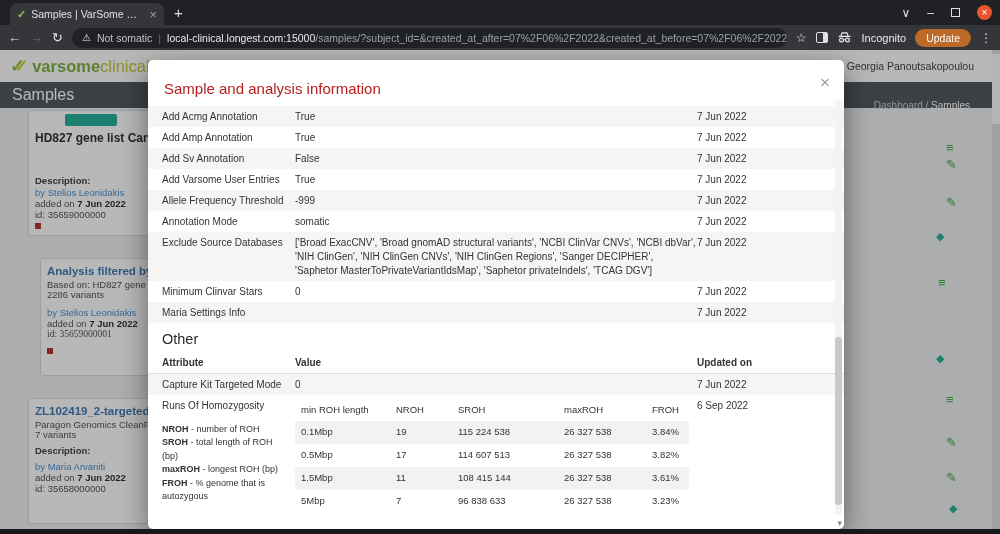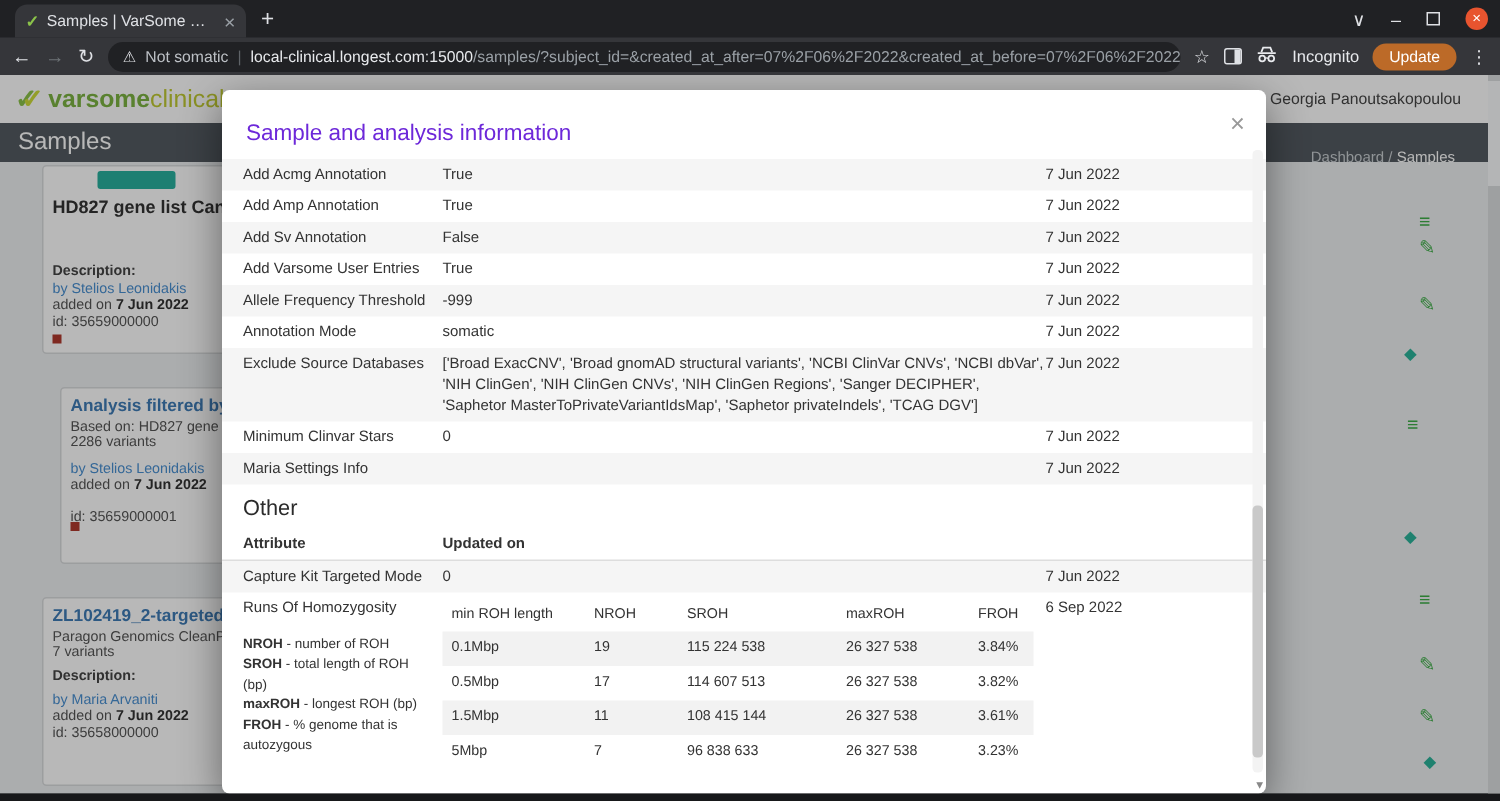--- a/index.html
+++ b/index.html
@@ -76,21 +76,21 @@
   .side-ic.tag { color:#2bb39a; font-size:11px; }
 
   .page-scrollbar { position:absolute; right:0; top:0; bottom:0; width:8px; background:#dcdee0; z-index:1; }
   .page-scrollbar .pthumb { position:absolute; left:0; right:0; top:4px; height:70px; background:#fafbfc; }
 
   .overlay { position:absolute; inset:0; background:rgba(0,0,0,0.28); z-index:5; }
 
   
   .modal { position:absolute; left:148px; top:10px; width:696px; height:469px; background:#fff;
     border-radius:5px; box-shadow:0 8px 28px rgba(0,0,0,0.45); z-index:10; overflow:hidden; }
-  .modal-title { padding:20px 16px 9px 16px; font-size:15px; color:#6d28d9; }
+  .modal-title { padding:20px 16px 9px 16px; font-size:15px; color:#b91c1c; }
   .modal-close { position:absolute; top:14px; right:14px; color:#999; font-size:17px; line-height:1; }
   .itable { font-size:10px; color:#333; }
   .irow { display:grid; grid-template-columns:133px 402px 1fr; padding:3.5px 16px 3.5px 14px; line-height:1.4; }
   .irow.stripe { background:#f5f5f5; }
   .irow.head { font-weight:bold; border-bottom:1px solid #ddd; }
   .other-h { font-size:14.5px; color:#2b2b2b; padding:8px 14px 5px 14px; font-weight:normal; }
   .roh-label { margin-bottom:10px; }
   .legend { font-size:9px; color:#333; line-height:1.5; width:125px; }
   .ntable { font-size:9.5px; width:394px; }
   .nrow { display:grid; grid-template-columns:95px 62px 106px 88px 1fr; padding:5px 6px; line-height:1.35; }
@@ -191,21 +191,21 @@
         <span class="cl" style="top:98px;">id: 35659000000</span>
         <span class="red-sq" style="top:112px;"></span>
       </div>
 
       <div class="card" style="left:40px; top:150px; width:300px; height:118px;">
         <span class="cl card-title-link" style="top:6px;">Analysis filtered by Can...</span>
         <span class="cl" style="top:20px;">Based on: HD827 gene list C...</span>
         <span class="cl" style="top:30px;">2286 variants</span>
         <span class="cl link-blue" style="top:48px;">by Stelios Leonidakis</span>
         <span class="cl" style="top:59px;"><span>added on</span> <span class="date-bold">7 Jun 2022</span></span>
-        <span class="cl" style="top:80px;">id: 35659000001</span>
+        <span class="cl" style="top:70px;font-family:Liberation Serif, serif;">id: 35659000001</span>
         <span class="red-sq" style="top:89px;"></span>
       </div>
 
       <div class="card" style="left:28px; top:290px; width:312px; height:126px;">
         <span class="cl card-title-link" style="top:6px;">ZL102419_2-targeted-m...</span>
         <span class="cl" style="top:20px;">Paragon Genomics CleanPlex U...</span>
         <span class="cl" style="top:30px;">7 variants</span>
         <span class="cl bold-label" style="top:46px;">Description:</span>
         <span class="cl link-blue" style="top:62px;">by Maria Arvaniti</span>
         <span class="cl" style="top:73px;"><span>added on</span> <span class="date-bold">7 Jun 2022</span></span>
@@ -280,20 +280,21 @@
           <div></div>
           <div>7 Jun 2022</div>
         </div>
       </div>
 
       <div class="other-h">Other</div>
 
       <div class="itable">
         <div class="irow head">
           <div>Attribute</div>
+          <div>Value</div>
           <div>Updated on</div>
         </div>
         <div class="irow stripe">
           <div>Capture Kit Targeted Mode</div>
           <div>0</div>
           <div>7 Jun 2022</div>
         </div>
         <div class="irow">
           <div>
             <div class="roh-label">Runs Of Homozygosity</div>

